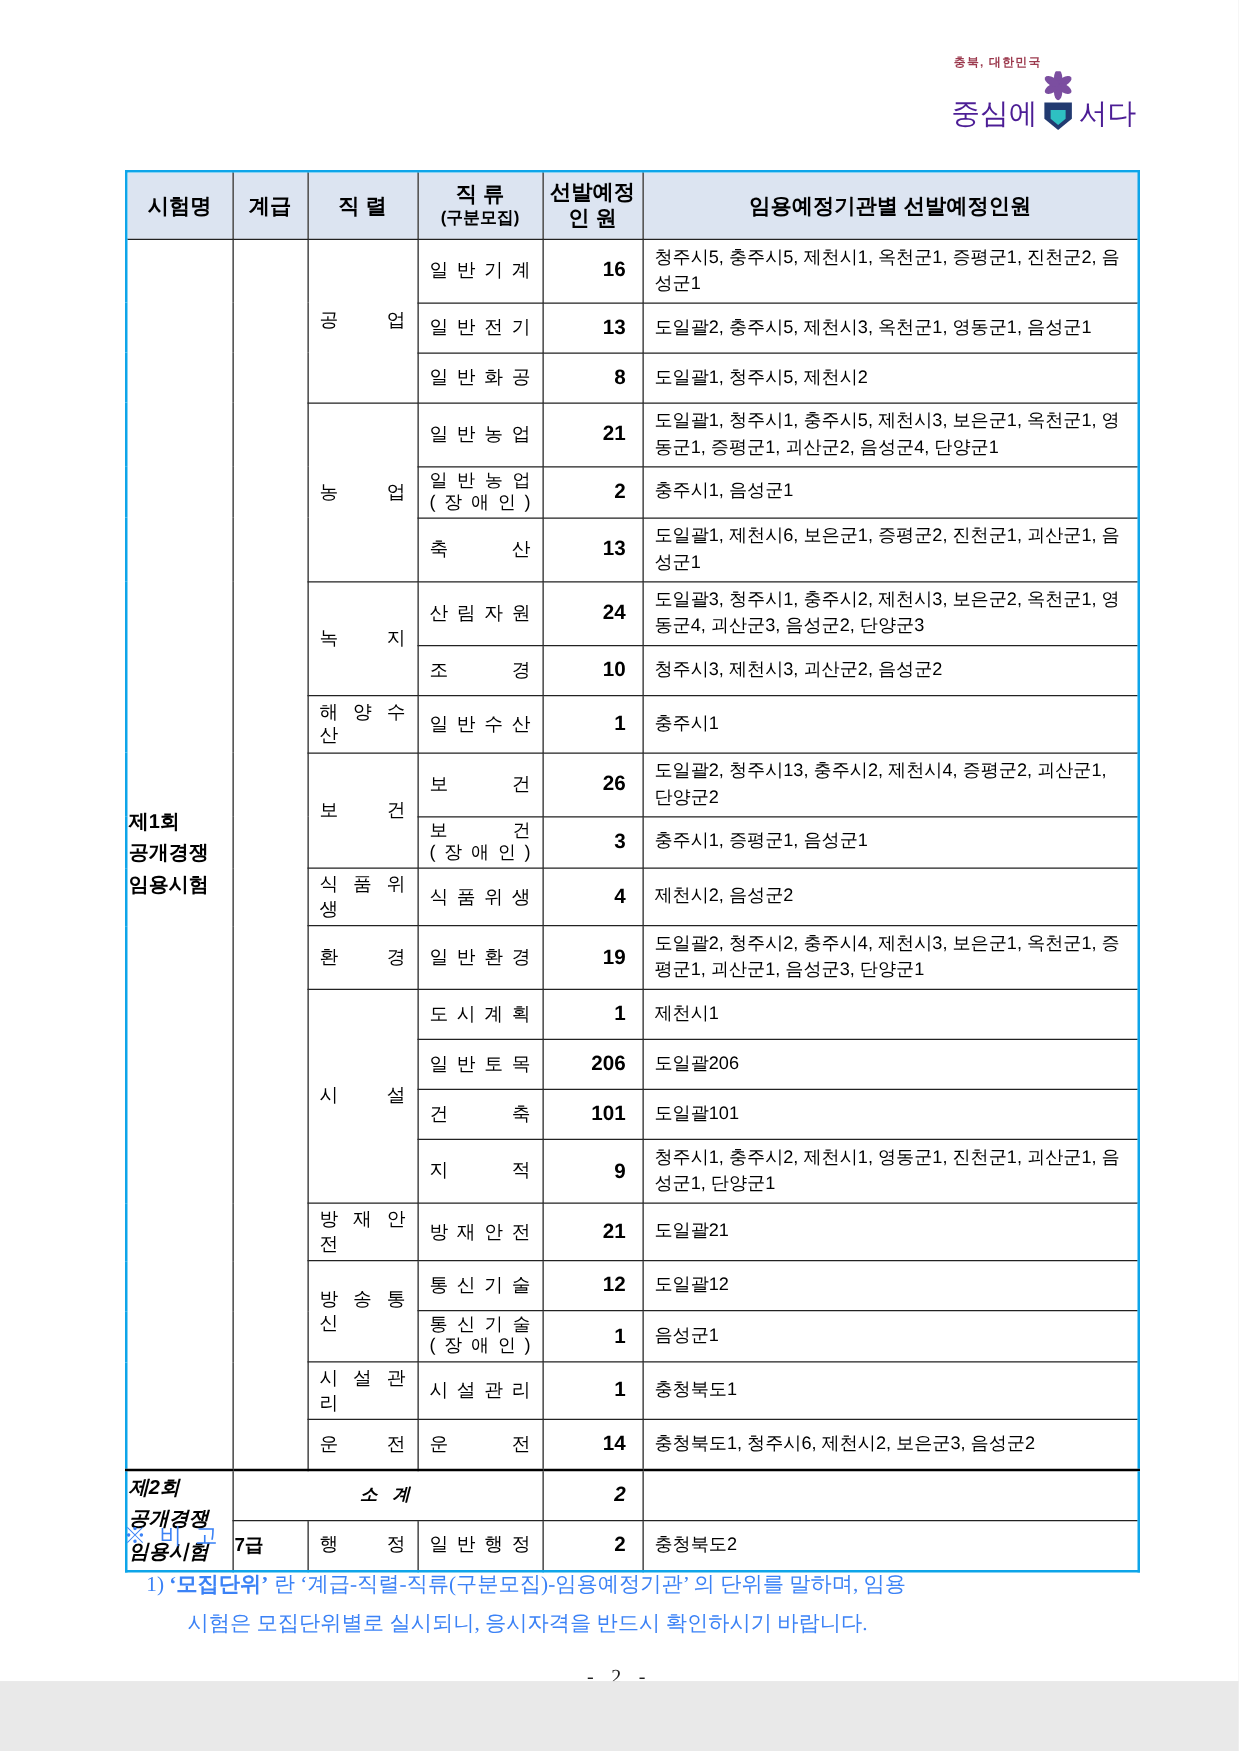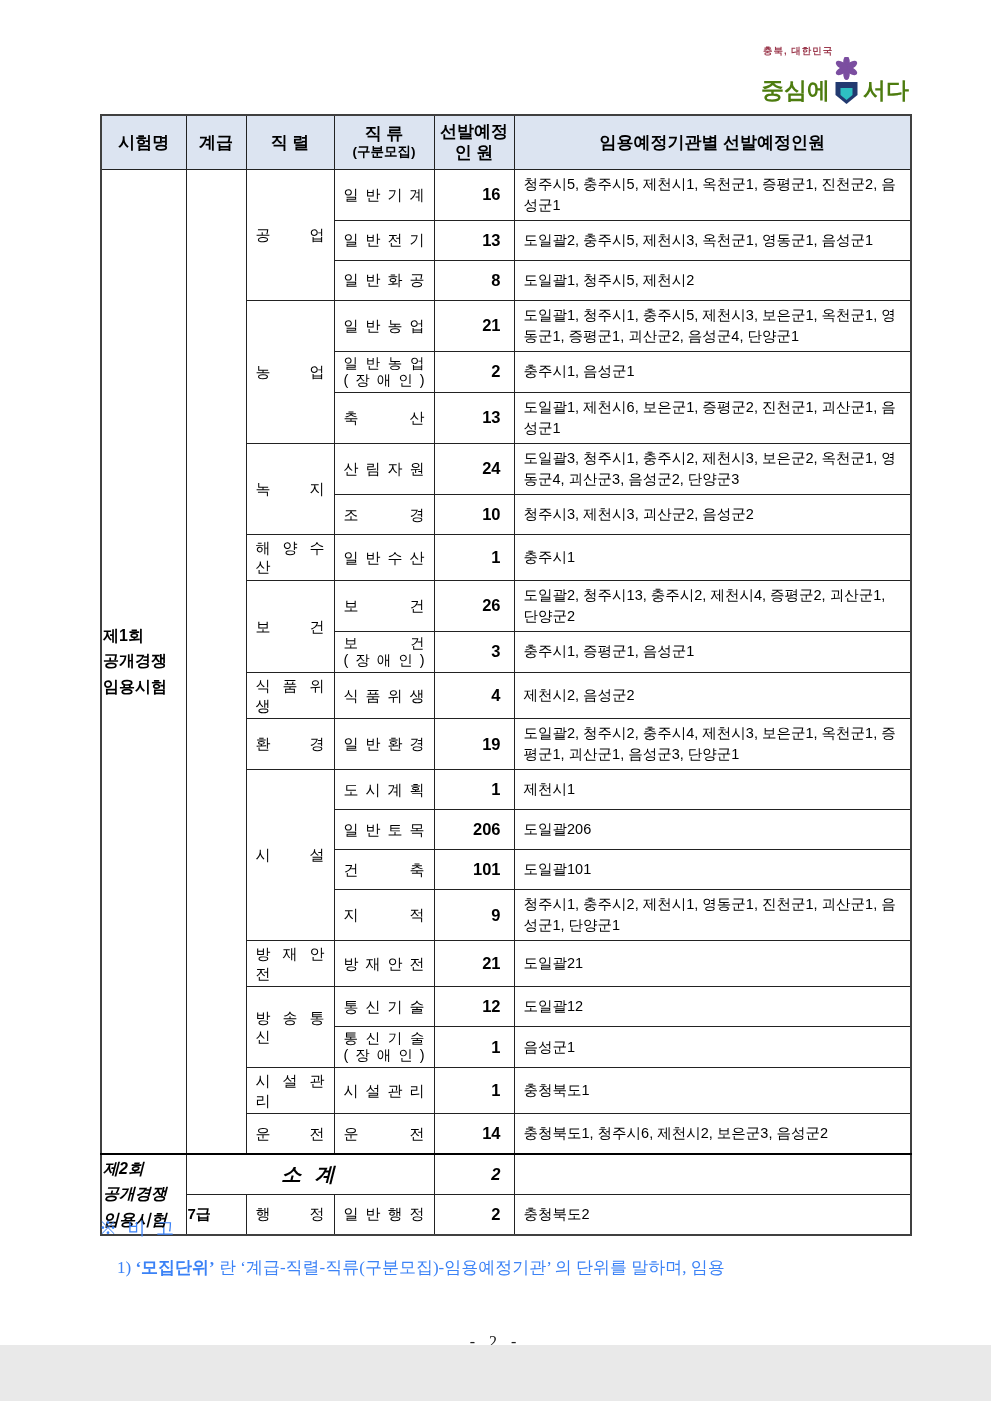--- a/index.html
+++ b/index.html
@@ -15,29 +15,29 @@
   }
 
   
   .logo { position:absolute; top:46px; right:82px; }
   .logo-small {
     font-size: 9.5px; font-weight: 700; letter-spacing: 1px;
     color: #9c3a4e; margin: 0 0 1px 2px; line-height: 1;
   }
   .logo-main {
     display:flex; align-items:flex-end; gap:3px;
-    color:#4d7c0f; font-weight:700; font-size:23px; line-height:1;
+    color:#4c1d95; font-weight:400; font-size:23px; line-height:1;
   }
   .logo-icon { display:block; margin-bottom:-3px; }
 
   
   table.doc-table {
-    position:absolute; left:100px; top:114px;
+    position:absolute; left:100px; top:136px;
     width:810px; table-layout:fixed;
-    border-collapse:collapse; border:2px solid #404040;
+    border-collapse:collapse; border:2px solid #0ea5e9;
   }
   .doc-table td, .doc-table th {
     border:1.5px solid #222;
     vertical-align:middle;
     overflow:hidden;
   }
   .doc-table thead th {
     background:#dce4f1;
     font-weight:700; font-size:17px; line-height:1.25;
     padding:5px 2px; text-align:center;
@@ -56,21 +56,21 @@
   .dist { text-align:justify; text-align-last:justify; line-height:1.3; }
   .two-line .dist { line-height:1.18; font-size:14.5px; }
   .c-count {
     font-size:16.5px; font-weight:700; text-align:right;
     padding:3px 13px 3px 12px;
   }
   .c-agency {
     font-size:14.5px; font-weight:500; line-height:1.45;
     padding:4px 9px; text-align:left;
   }
-  .c-subtotal { text-align:center; font-weight:700; font-size:20px; letter-spacing:4px;margin-top:42px; }
+  .c-subtotal { text-align:center; font-weight:700; font-size:14px; letter-spacing:4px;margin-top:42px; }
   tr.heavy td { border-top:2px solid #000;font-style:italic; }
 
   
   .remarks {
     position:absolute; left:99px; top:1216px; width:845px;
     font-family:"Liberation Serif", "DejaVu Serif", serif;
     font-size:18px; color:#3b82f6;
   }
   .remarks-title { letter-spacing:3px; }
   .note { margin-top:13px; padding-left:18px; font-size:17px; line-height:1.8; }
@@ -357,18 +357,19 @@
         <td class="c-count">2</td>
         <td class="c-agency">충청북도2</td>
       </tr>
     </tbody>
   </table>
 
   <div class="remarks">
     <div class="remarks-title">※ 비  고</div>
     <div class="note">
       <span>1) </span><b>‘모집단위’</b><span> 란 ‘계급-직렬-직류(구분모집)-임용예정기관’ 의  단위를  말하며,  임용</span>
+      <div class="note-line2">시험은 모집단위별로 실시되니, 응시자격을 반드시 확인하시기 바랍니다.</div>
     </div>
   </div>
 
   <div class="page-footer">- 2 -</div>
 
 </div>
 
 </body></html>

